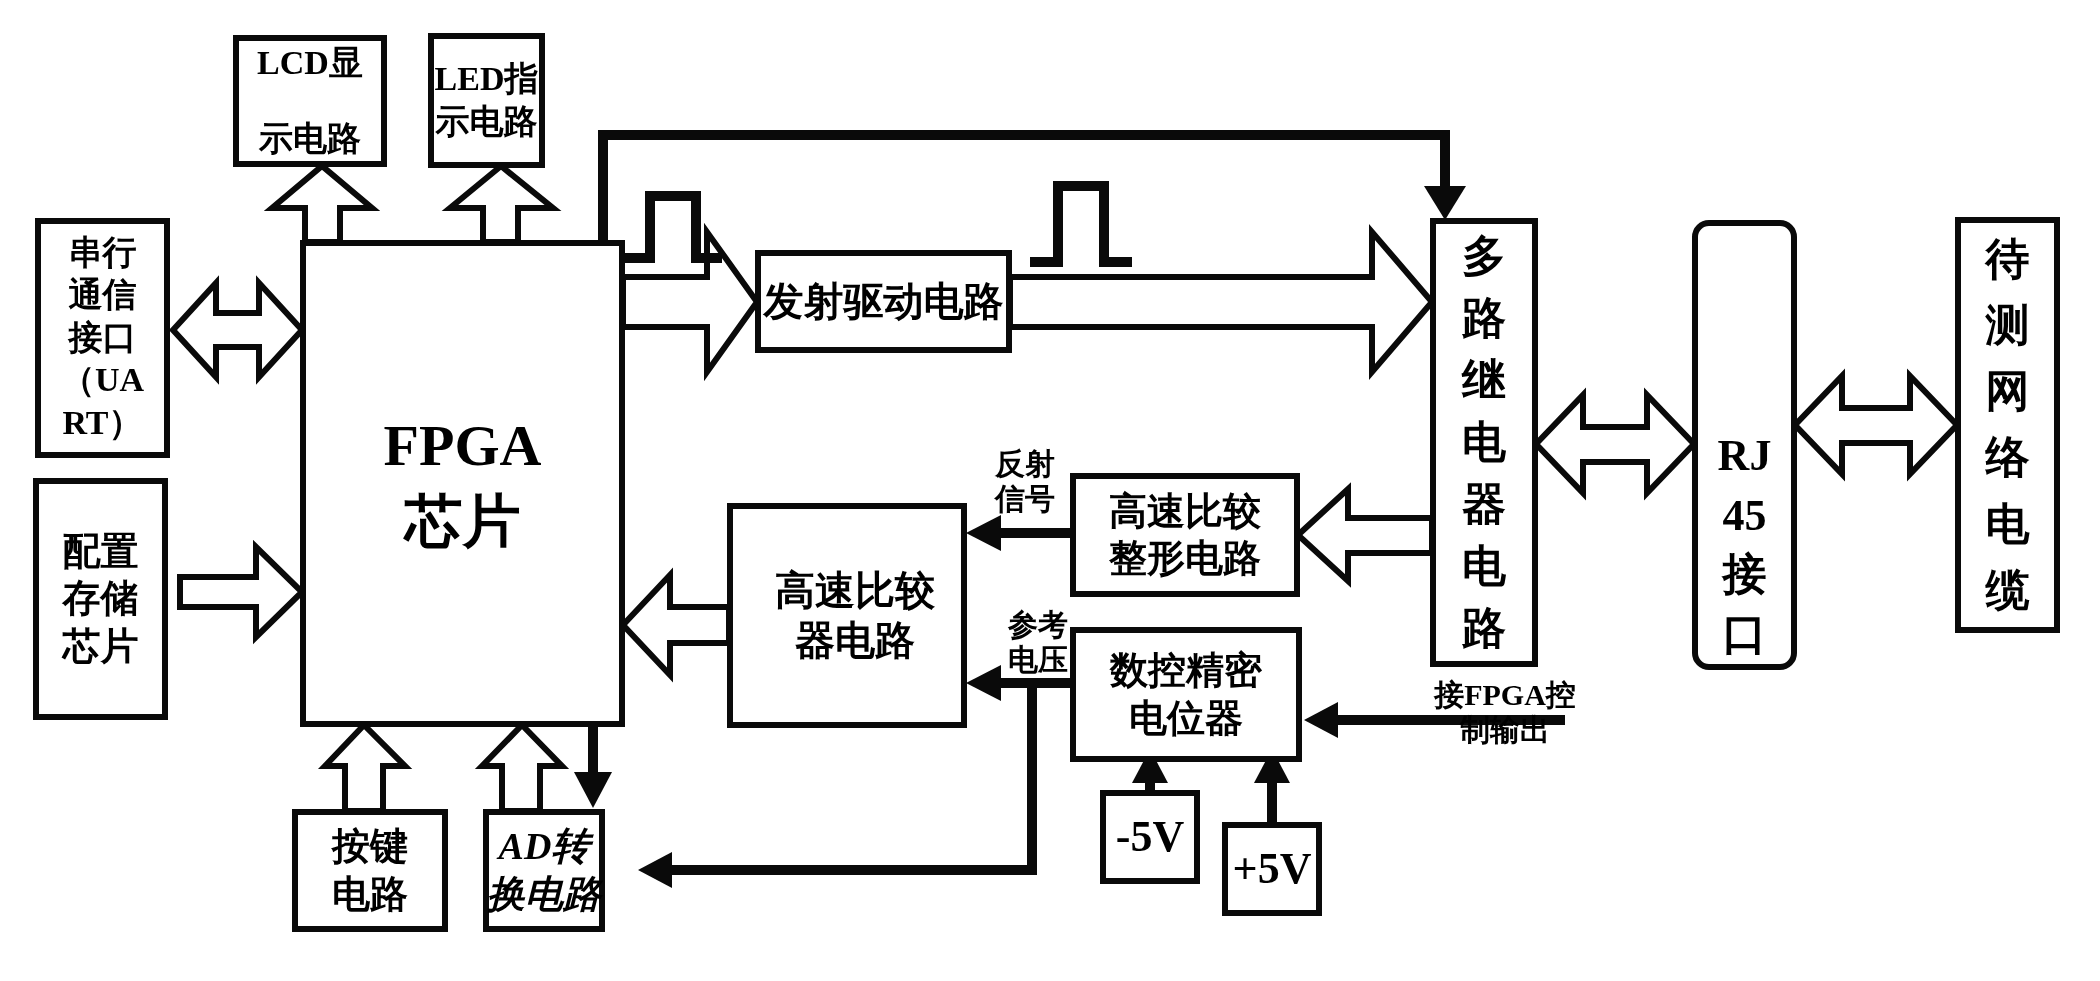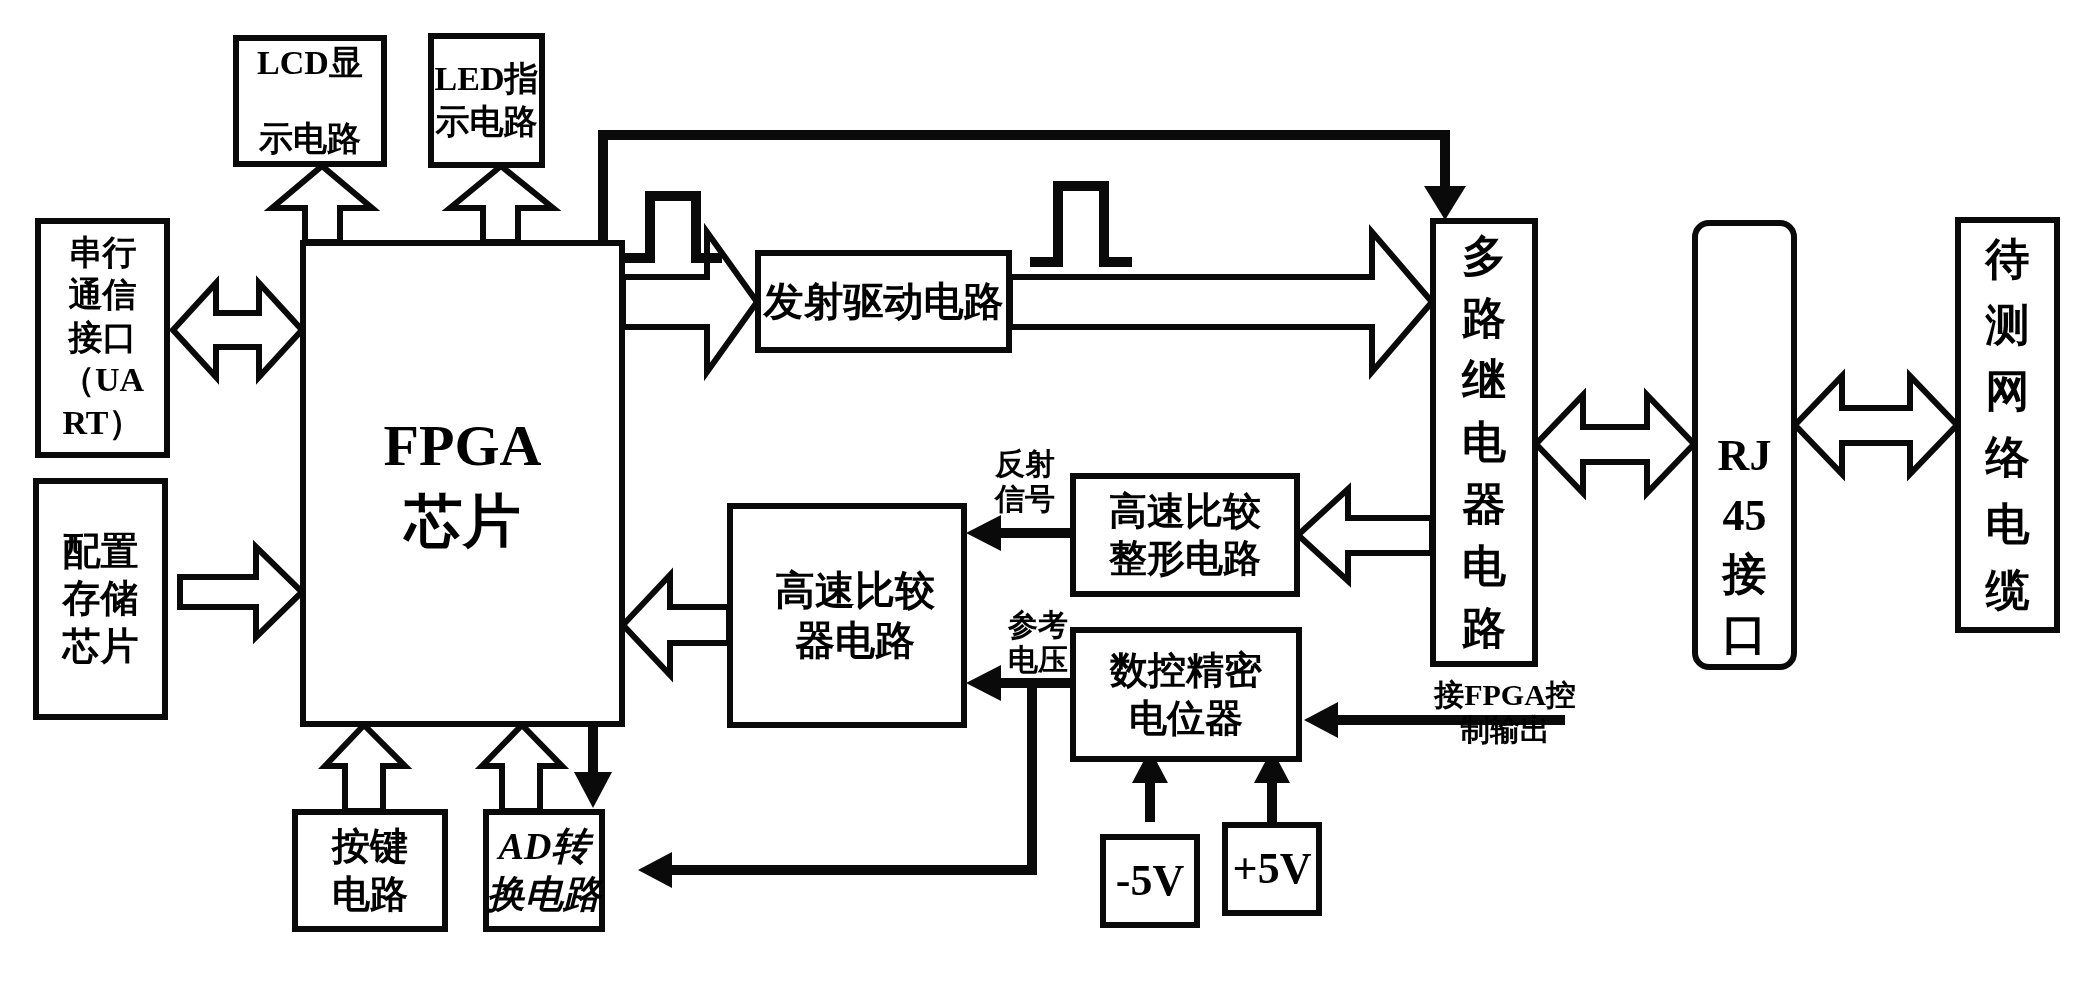--- a/index.html
+++ b/index.html
@@ -127,21 +127,21 @@
   <div class="box f38" style="left:1070px;top:473px;width:230px;height:124px;">
     <span class="ln">高速比较</span>
     <span class="ln">整形电路</span>
   </div>
 
   <div class="box f38" style="left:1070px;top:627px;width:232px;height:135px;">
     <span class="ln">数控精密</span>
     <span class="ln">电位器</span>
   </div>
 
-  <div class="box f44" style="left:1100px;top:834px;width:100px;height:94px;">
+  <div class="box f44" style="left:1100px;top:790px;width:100px;height:94px;">
     <span class="ln">-5V</span>
   </div>
 
   <div class="box f44" style="left:1222px;top:822px;width:100px;height:94px;">
     <span class="ln">+5V</span>
   </div>
 
   <div class="box f38" style="left:292px;top:809px;width:156px;height:123px;">
     <span class="ln">按键</span>
     <span class="ln">电路</span>

